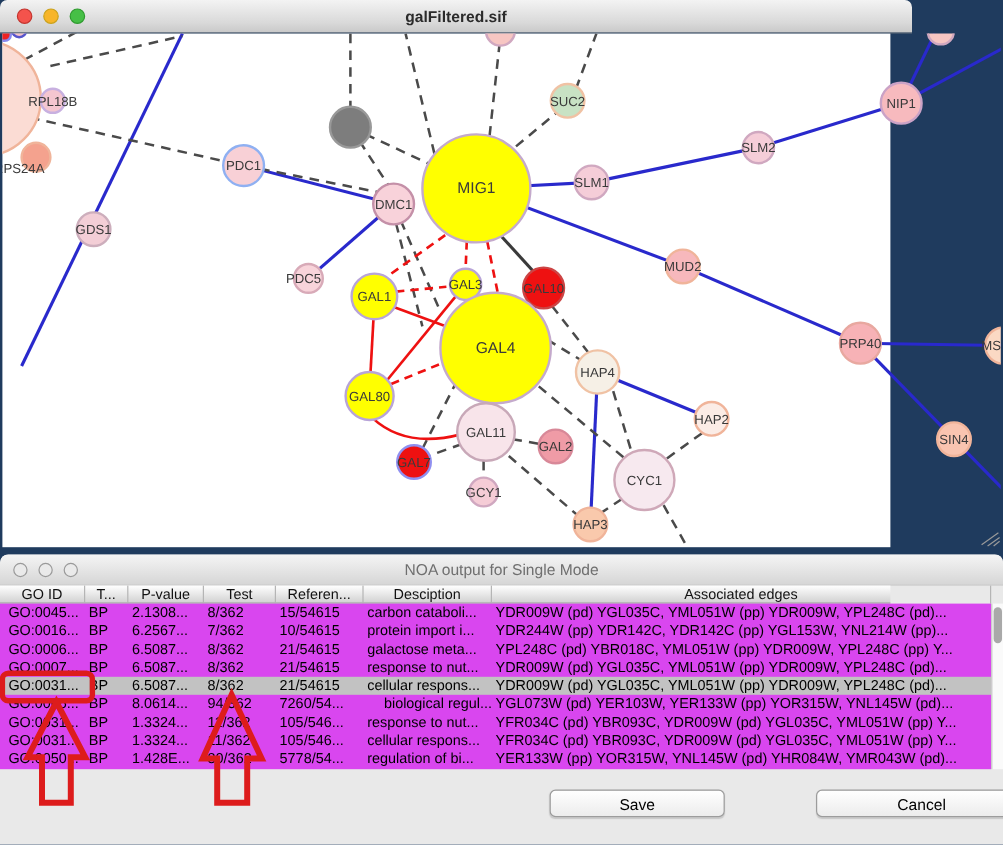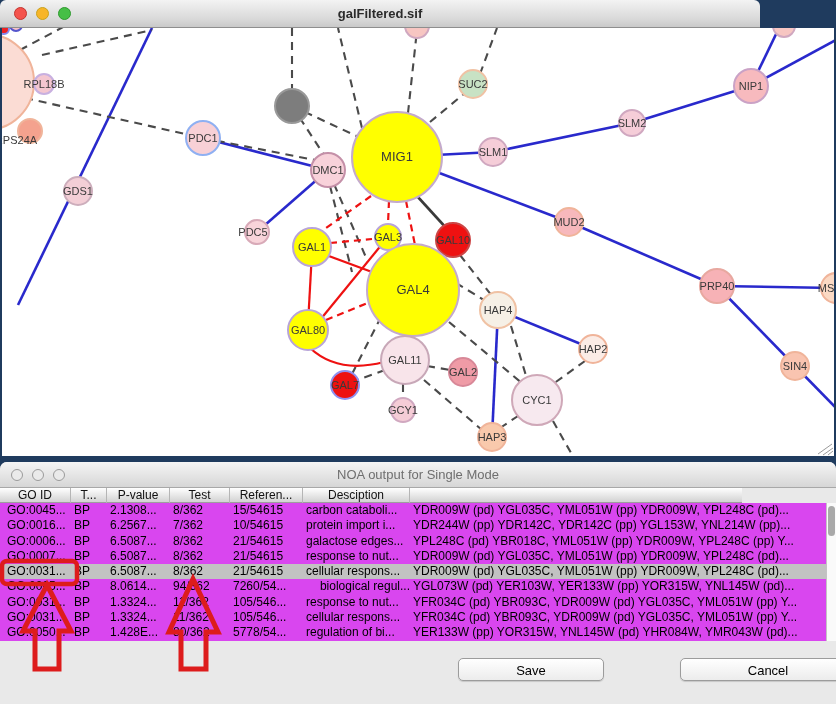--- a/index.html
+++ b/index.html
@@ -6,21 +6,21 @@
   #page{position:relative;width:836px;height:704px;background:#1f3b5e;overflow:hidden;
         font-family:"Liberation Sans",sans-serif;}
   
   #net-win{position:absolute;left:0;top:0;width:836px;height:462px;}
   #net-titlebar{position:absolute;left:0;top:0;width:760px;height:28px;
     background:linear-gradient(#f3f3f3,#d9d9d9 70%,#c9c9c9);
     border-bottom:1px solid #8e8e8e;border-radius:6px 6px 0 0;box-sizing:border-box;}
   .tl{position:absolute;top:7px;width:13px;height:13px;border-radius:50%;box-sizing:border-box;}
   #net-title{position:absolute;left:0;right:0;top:0;height:28px;line-height:28px;
     text-align:center;font-size:13px;font-weight:bold;color:#2b2b2b;}
-  #net-canvas{position:absolute;left:2px;top:28px;width:832px;height:428px;background:#ffffff;}
+  #net-canvas{position:absolute;left:2px;top:28px;width:740px;height:428px;background:#ffffff;}
   #net-svg text{font-family:"Liberation Sans",sans-serif;fill:#3a3a3a;}
   
   #noa-win{position:absolute;left:0;top:462px;width:836px;height:242px;background:#e9e9e9;
     border-radius:7px 7px 0 0;}
   #noa-titlebar{position:absolute;left:0;top:0;width:836px;height:26px;
     background:linear-gradient(#f5f5f5,#d6d6d6);border-bottom:1px solid #a8a8a8;
     border-radius:7px 7px 0 0;box-sizing:border-box;}
   .tl-gray{position:absolute;top:6.5px;width:12px;height:12px;border-radius:50%;
     background:#eaeaea;border:1.5px solid #9a9a9a;box-sizing:border-box;}
   #noa-title{position:absolute;left:0;right:0;top:0;height:26px;line-height:26px;
@@ -185,20 +185,21 @@
       <span class="tl-gray" style="left:53px;"></span>
       <div id="noa-title">NOA output for Single Mode</div>
     </div>
     <div id="noa-header">
         <div class="hcell" style="left: 0px; width: 71px;">GO ID</div>
         <div class="hcell" style="left: 71px; width: 36px;">T...</div>
         <div class="hcell" style="left: 107px; width: 63px;">P-value</div>
         <div class="hcell" style="left: 170px; width: 60px;">Test</div>
         <div class="hcell" style="left: 230px; width: 73px;">Referen...</div>
         <div class="hcell" style="left: 303px; width: 107px;">Desciption</div>
+        <div class="hcell" style="left: 410px; width: 416px;">Associated edges</div>
       </div>
     <div id="noa-body">
         <div class="trow">
           <div class="tcell" style="left: 0px; width: 71px; padding-left: 7px;">GO:0045...</div>
           <div class="tcell" style="left: 71px; width: 36px; padding-left: 3px;">BP</div>
           <div class="tcell" style="left: 107px; width: 63px; padding-left: 3px;">2.1308...</div>
           <div class="tcell" style="left: 170px; width: 60px; padding-left: 3px;">8/362</div>
           <div class="tcell" style="left: 230px; width: 73px; padding-left: 3px;">15/54615</div>
           <div class="tcell" style="left: 303px; width: 107px; padding-left: 3px;">carbon cataboli...</div>
           <div class="tcell" style="left: 410px; width: 416px; padding-left: 3px;">YDR009W (pd) YGL035C, YML051W (pp) YDR009W, YPL248C (pd)...</div>
@@ -211,21 +212,21 @@
           <div class="tcell" style="left: 230px; width: 73px; padding-left: 3px;">10/54615</div>
           <div class="tcell" style="left: 303px; width: 107px; padding-left: 3px;">protein import i...</div>
           <div class="tcell" style="left: 410px; width: 416px; padding-left: 3px;">YDR244W (pp) YDR142C, YDR142C (pp) YGL153W, YNL214W (pp)...</div>
         </div>
         <div class="trow">
           <div class="tcell" style="left: 0px; width: 71px; padding-left: 7px;">GO:0006...</div>
           <div class="tcell" style="left: 71px; width: 36px; padding-left: 3px;">BP</div>
           <div class="tcell" style="left: 107px; width: 63px; padding-left: 3px;">6.5087...</div>
           <div class="tcell" style="left: 170px; width: 60px; padding-left: 3px;">8/362</div>
           <div class="tcell" style="left: 230px; width: 73px; padding-left: 3px;">21/54615</div>
-          <div class="tcell" style="left: 303px; width: 107px; padding-left: 3px;">galactose edges...</div>
+          <div class="tcell" style="left: 303px; width: 107px; padding-left: 3px;">galactose meta...</div>
           <div class="tcell" style="left: 410px; width: 416px; padding-left: 3px;">YPL248C (pd) YBR018C, YML051W (pp) YDR009W, YPL248C (pp) Y...</div>
         </div>
         <div class="trow">
           <div class="tcell" style="left: 0px; width: 71px; padding-left: 7px;">GO:0007...</div>
           <div class="tcell" style="left: 71px; width: 36px; padding-left: 3px;">BP</div>
           <div class="tcell" style="left: 107px; width: 63px; padding-left: 3px;">6.5087...</div>
           <div class="tcell" style="left: 170px; width: 60px; padding-left: 3px;">8/362</div>
           <div class="tcell" style="left: 230px; width: 73px; padding-left: 3px;">21/54615</div>
           <div class="tcell" style="left: 303px; width: 107px; padding-left: 3px;">response to nut...</div>
           <div class="tcell" style="left: 410px; width: 416px; padding-left: 3px;">YDR009W (pd) YGL035C, YML051W (pp) YDR009W, YPL248C (pd)...</div>

